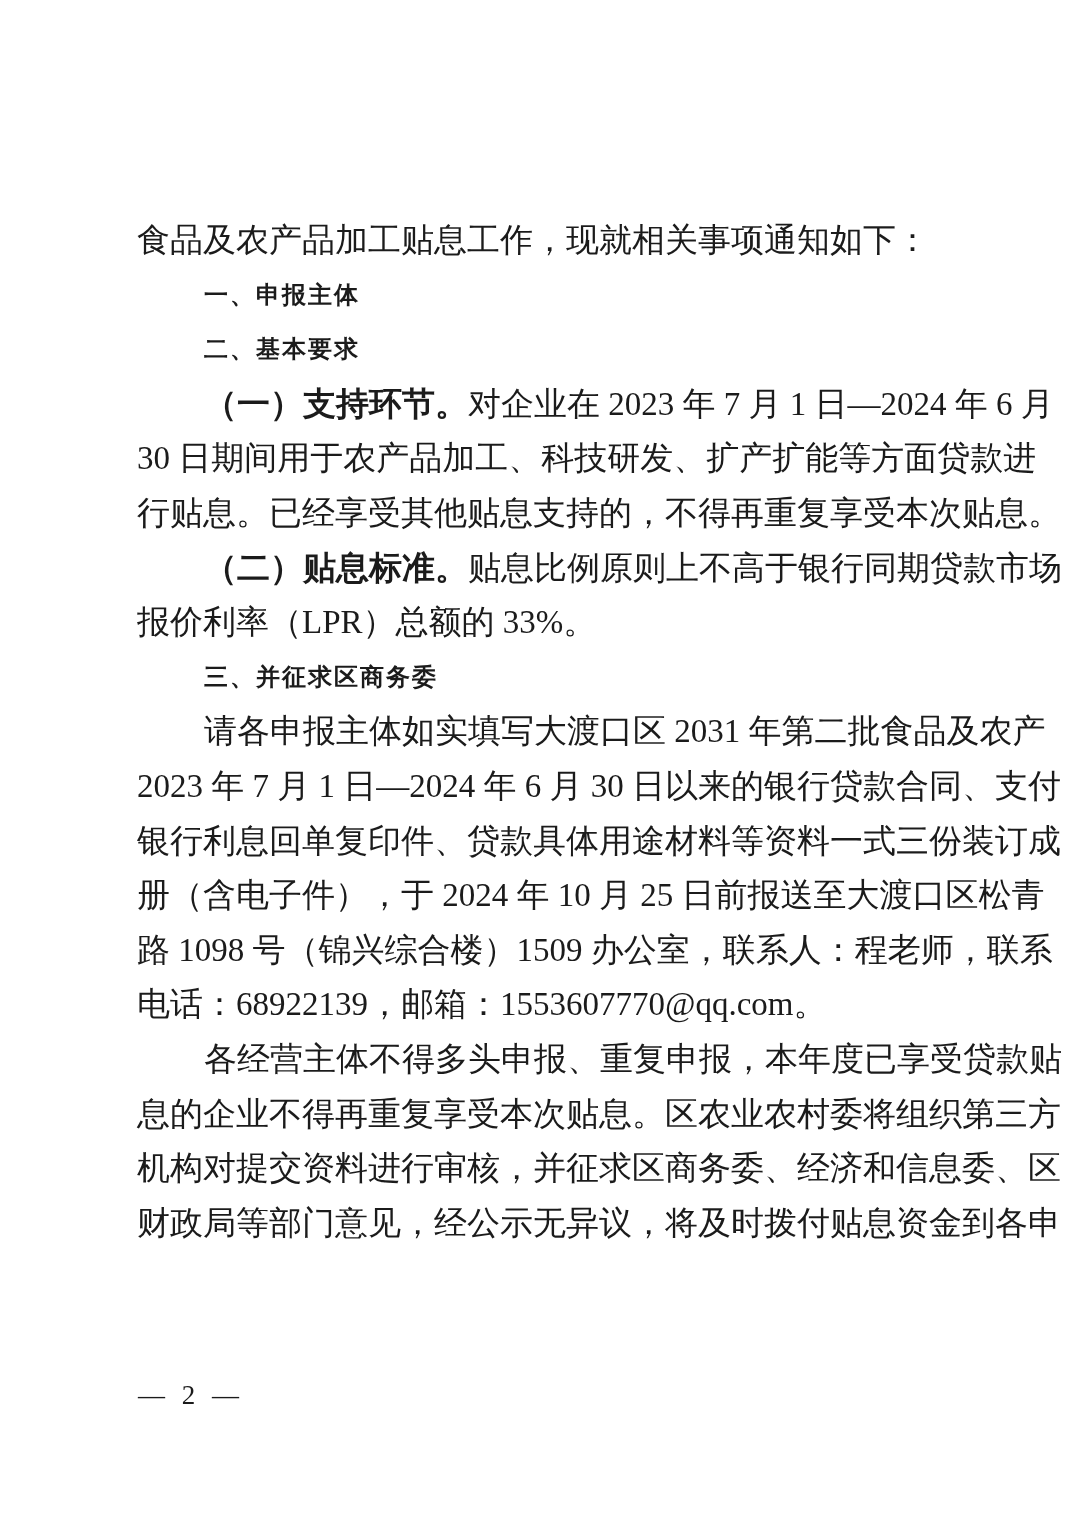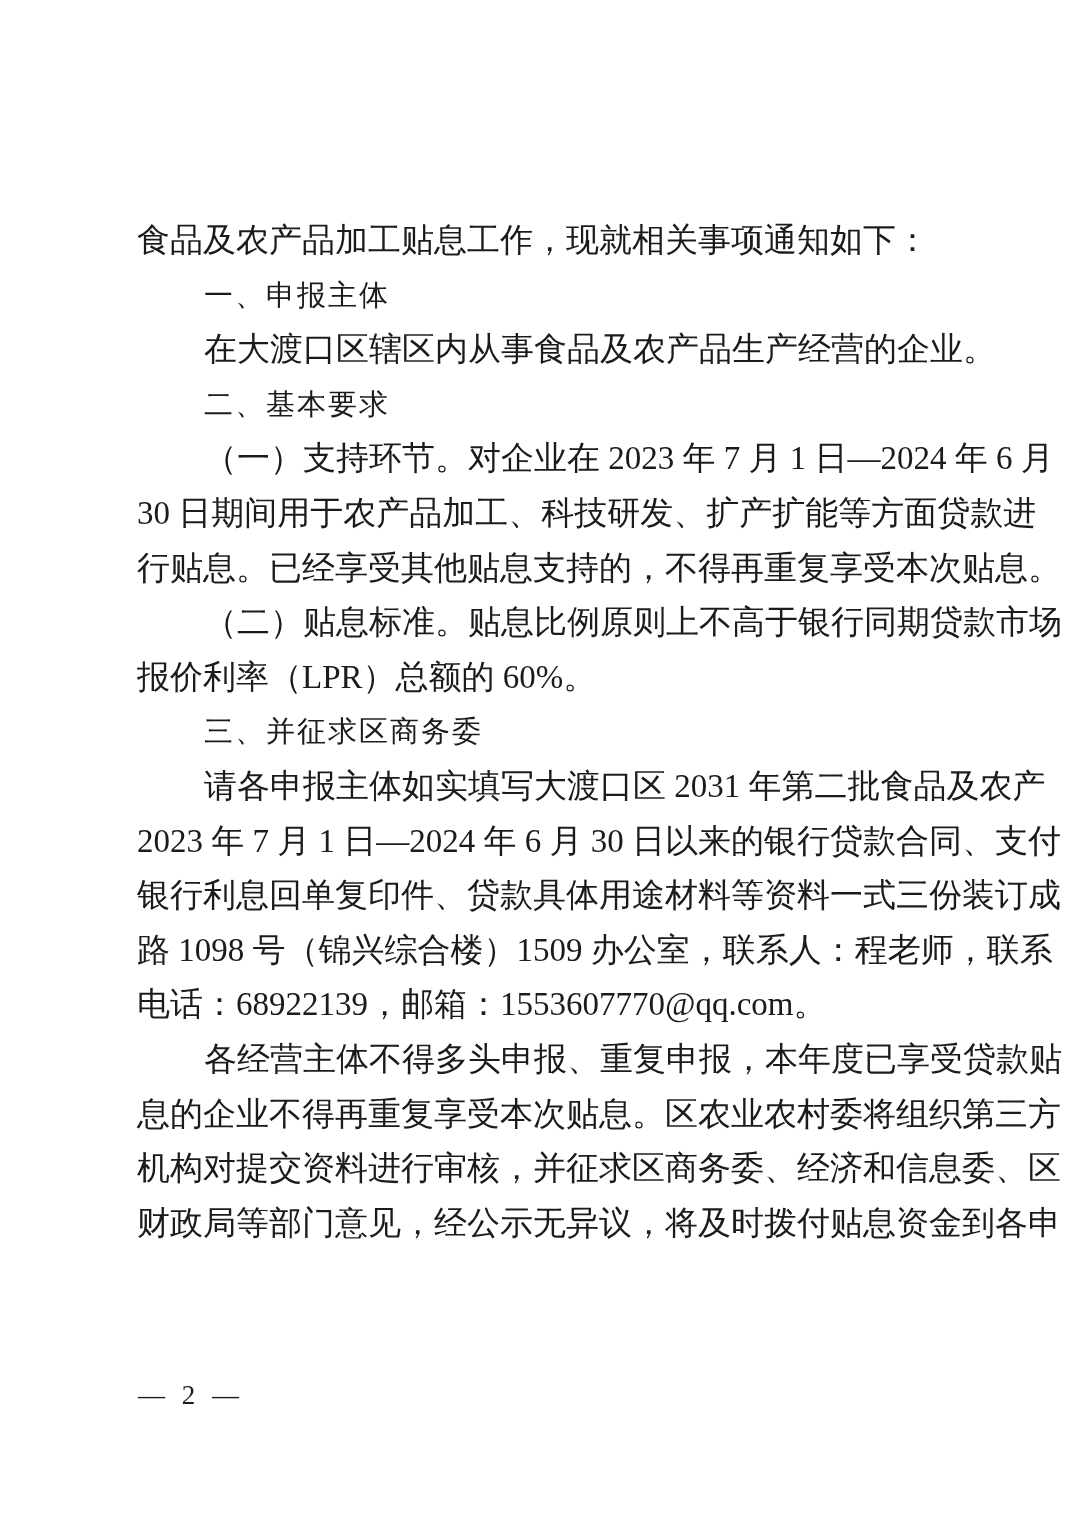--- a/index.html
+++ b/index.html
@@ -22,25 +22,25 @@
     height: 54.6px;
     line-height: 54.6px;
     font-size: 33px;
     font-family: "Liberation Serif", "DejaVu Serif", serif;
     white-space: nowrap;
     text-align: left;
   }
   .line.indent { padding-left: 67px; }
   .line.heading {
     font-family: "Liberation Sans", "DejaVu Sans", sans-serif;
-    font-weight: 400;
-    font-size: 29px;
+    font-weight: 700;
+    font-size: 24px;
     letter-spacing: 2px;
   }
-  .lead { font-weight: 400; }
+  .lead { font-weight: 700; }
   .footer {
     position: absolute;
     left: 138px;
     top: 1356px;
     height: 44px;
     line-height: 44px;
     font-size: 27px;
     font-family: "Liberation Serif", "DejaVu Serif", serif;
     letter-spacing: 5px;
     color: #1b1b1b;
@@ -49,43 +49,43 @@
 </head>
 <body>
 
 <div class="page">
   <div class="content">
 
     <div class="line body"><span>食品及农产品加工贴息工作，现就相关事项通知如下：</span></div>
 
     <div class="line heading indent"><span>一、申报主体</span></div>
 
-    <div class="line body indent"><span>在大渡口区辖区内从事食品及农产品生产经营的企业。</span></div>
 
     <div class="line heading indent"><span>二、基本要求</span></div>
 
     <div class="line body indent"><span class="lead">（一）支持环节。</span><span>对企业在 2023 年 7 月 1 日—2024 年 6 月</span></div>
 
     <div class="line body"><span>30 日期间用于农产品加工、科技研发、扩产扩能等方面贷款进</span></div>
 
     <div class="line body"><span>行贴息。已经享受其他贴息支持的，不得再重复享受本次贴息。</span></div>
 
     <div class="line body indent"><span class="lead">（二）贴息标准。</span><span>贴息比例原则上不高于银行同期贷款市场</span></div>
 
-    <div class="line body"><span>报价利率（LPR）总额的 60%。</span></div>
+    <div class="line body"><span>报价利率（LPR）总额的 33%。</span></div>
 
     <div class="line heading indent"><span>三、并征求区商务委</span></div>
 
     <div class="line body indent"><span>请各申报主体如实填写大渡口区 2031 年第二批食品及农产</span></div>
 
 
     <div class="line body"><span>2023 年 7 月 1 日—2024 年 6 月 30 日以来的银行贷款合同、支付</span></div>
 
     <div class="line body"><span>银行利息回单复印件、贷款具体用途材料等资料一式三份装订成</span></div>
 
+    <div class="line body"><span>册（含电子件），于 2024 年 10 月 25 日前报送至大渡口区松青</span></div>
 
     <div class="line body"><span>路 1098 号（锦兴综合楼）1509 办公室，联系人：程老师，联系</span></div>
 
     <div class="line body"><span>电话：68922139，邮箱：1553607770@qq.com。</span></div>
 
     <div class="line body indent"><span>各经营主体不得多头申报、重复申报，本年度已享受贷款贴</span></div>
 
     <div class="line body"><span>息的企业不得再重复享受本次贴息。区农业农村委将组织第三方</span></div>
 
     <div class="line body"><span>机构对提交资料进行审核，并征求区商务委、经济和信息委、区</span></div>

